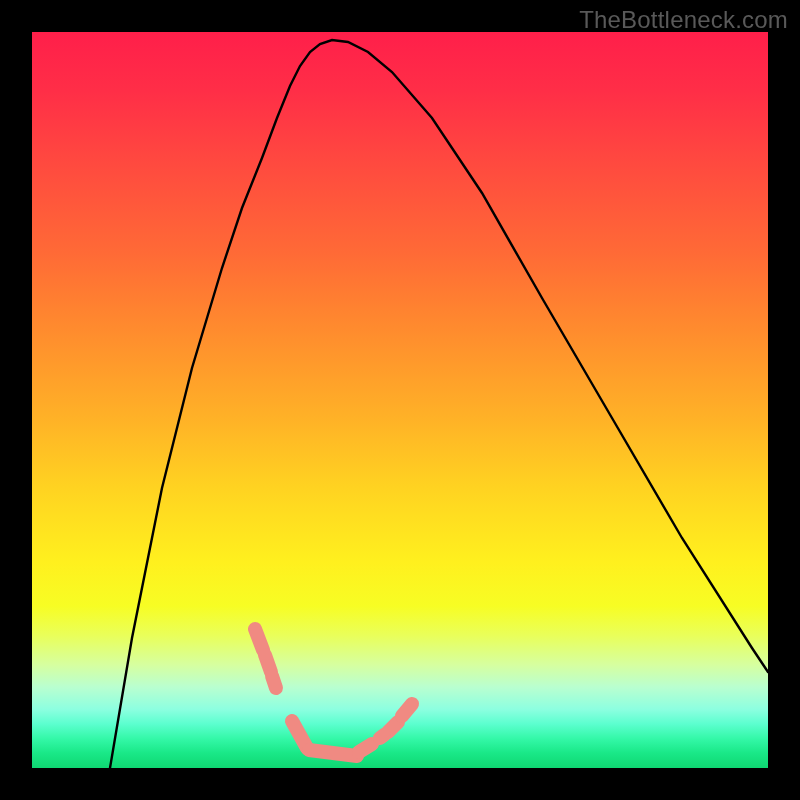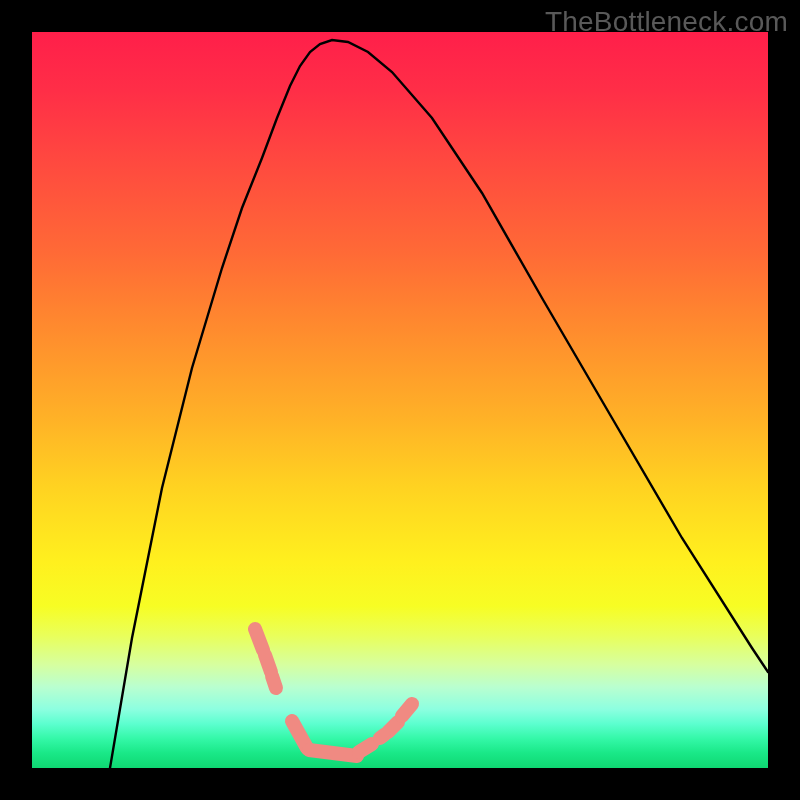--- a/index.html
+++ b/index.html
@@ -59,21 +59,21 @@
     left: 0;
     top: 0;
     width: 100%;
     height: 100%;
   }
   .watermark {
     position: absolute;
     top: 6px;
     right: 12px;
     color: #595959;
-    font-size: 28px;
+    font-size: 24px;
     font-weight: 400;
     letter-spacing: 0.2px;
   }
 </style>
 </head>
 <body>
 
 <div class="frame">
 
   <div class="plot-area">

